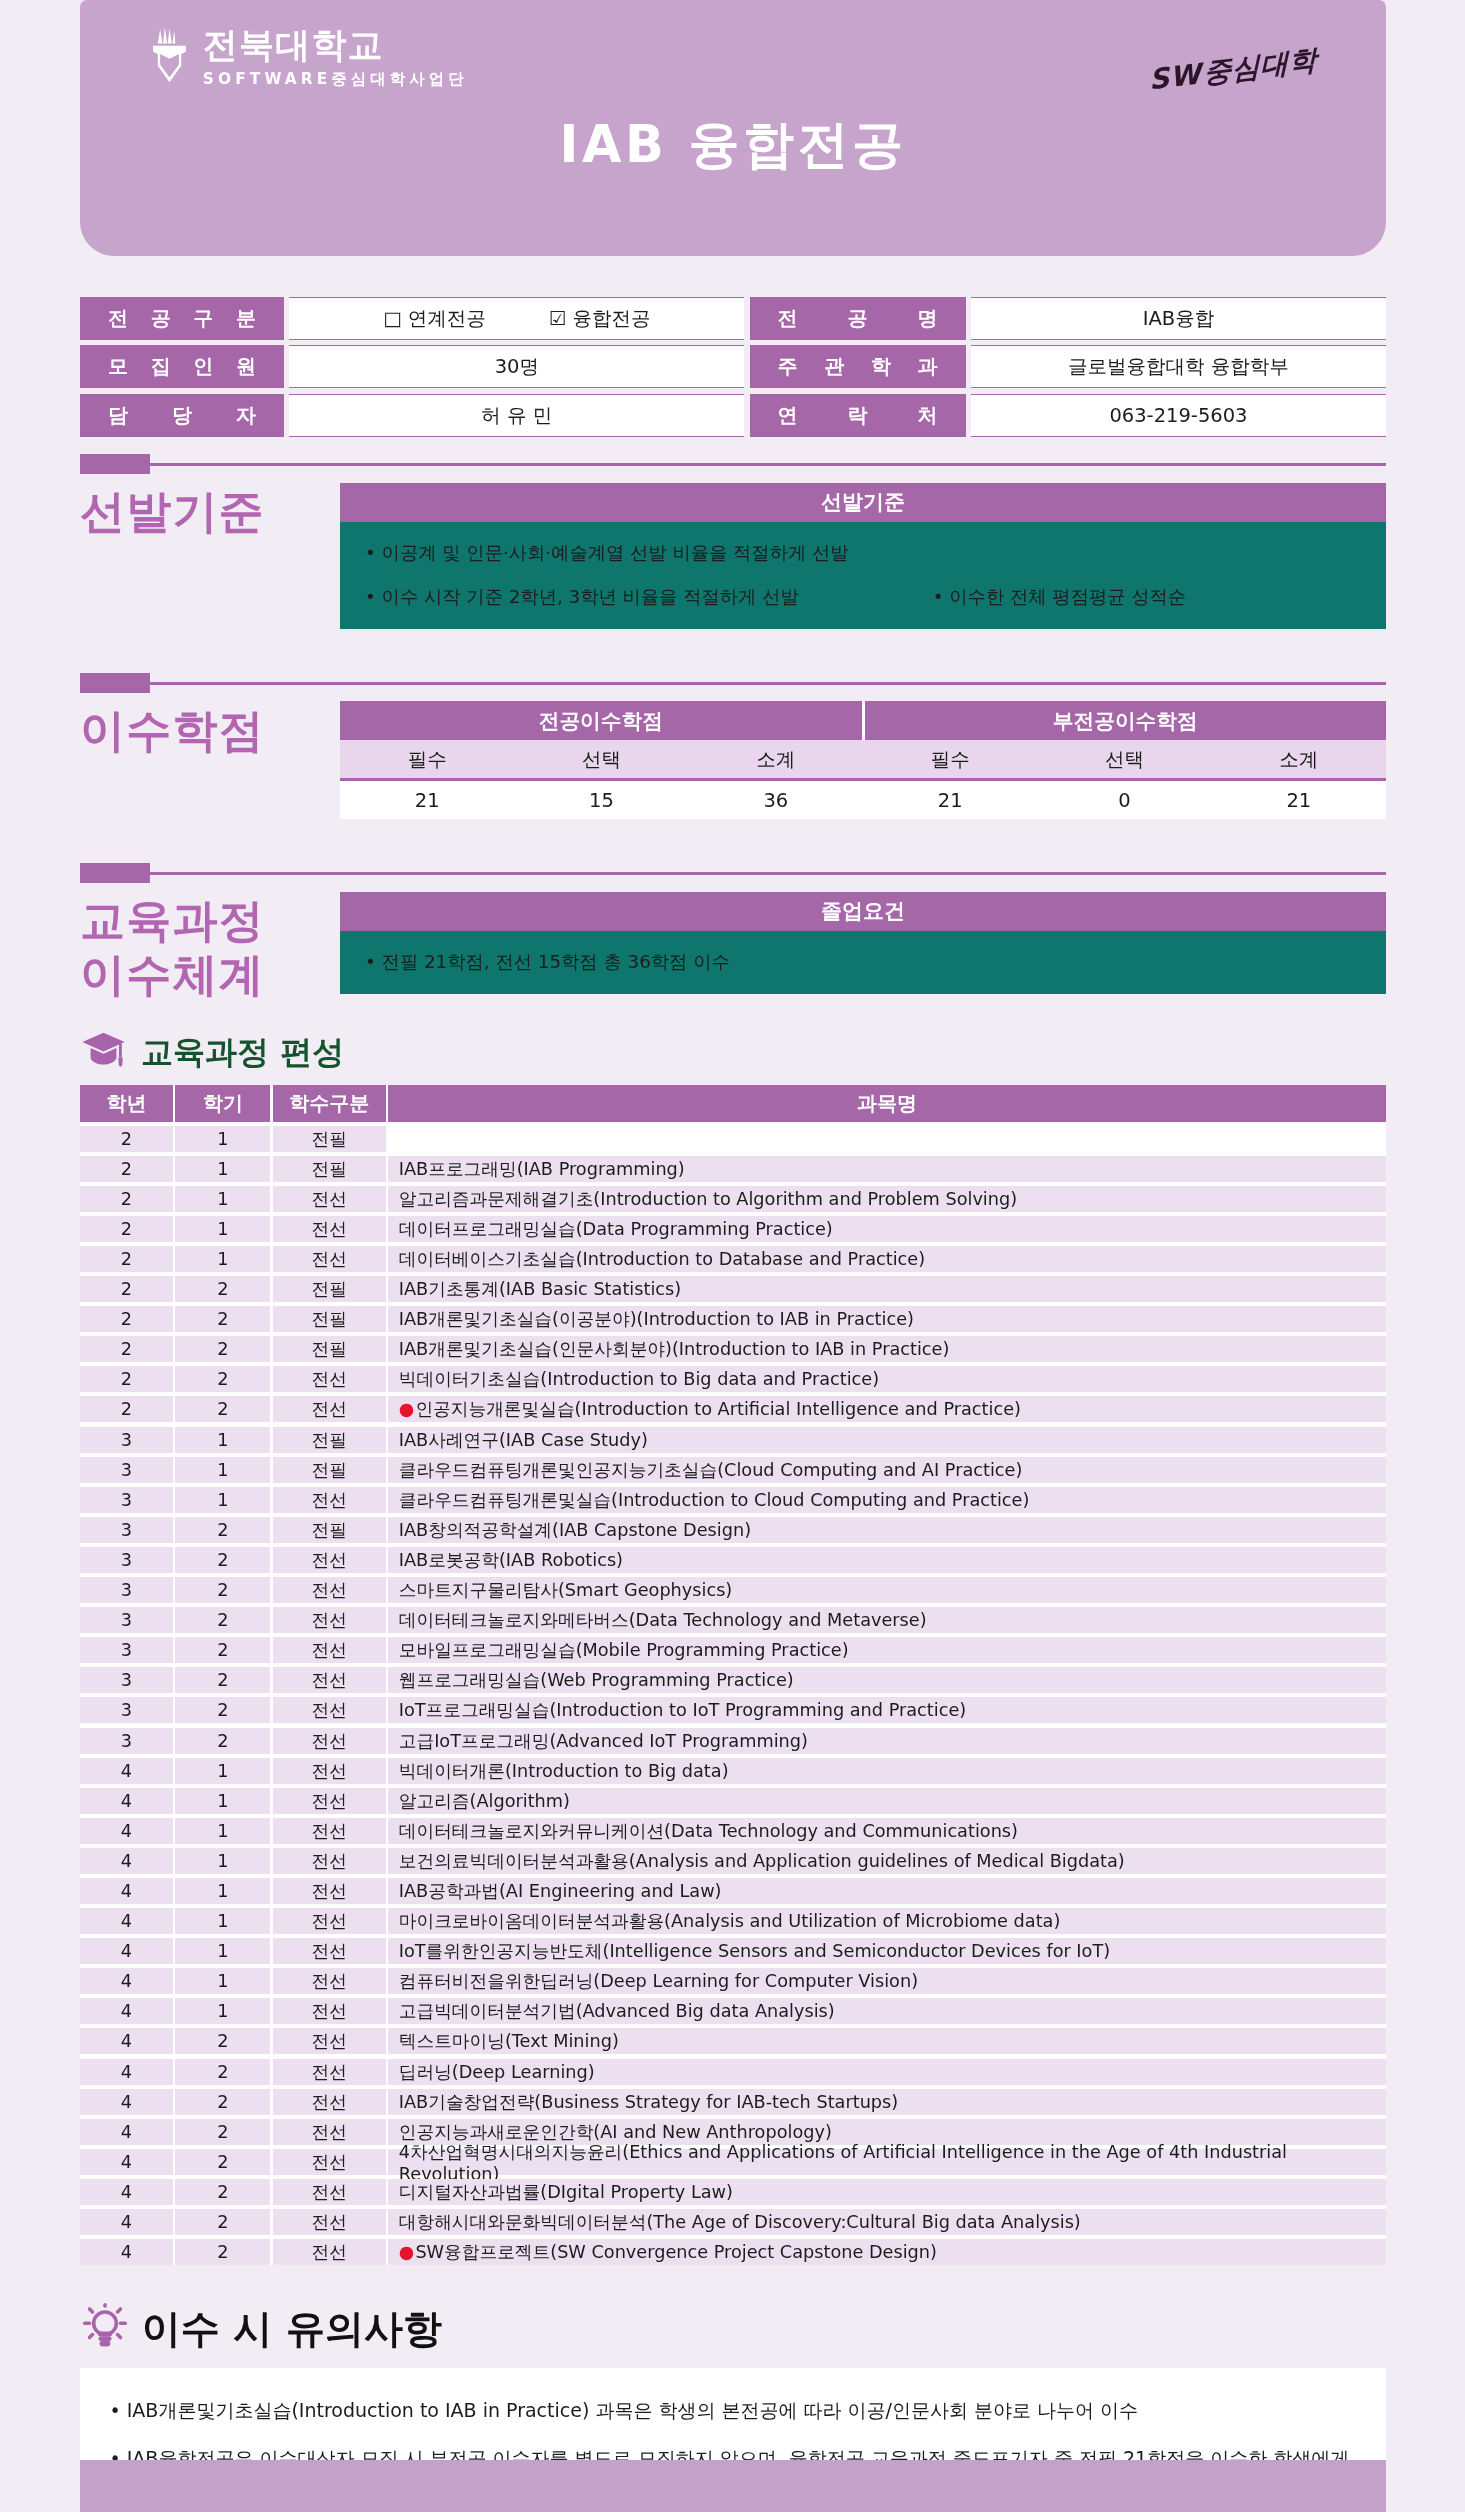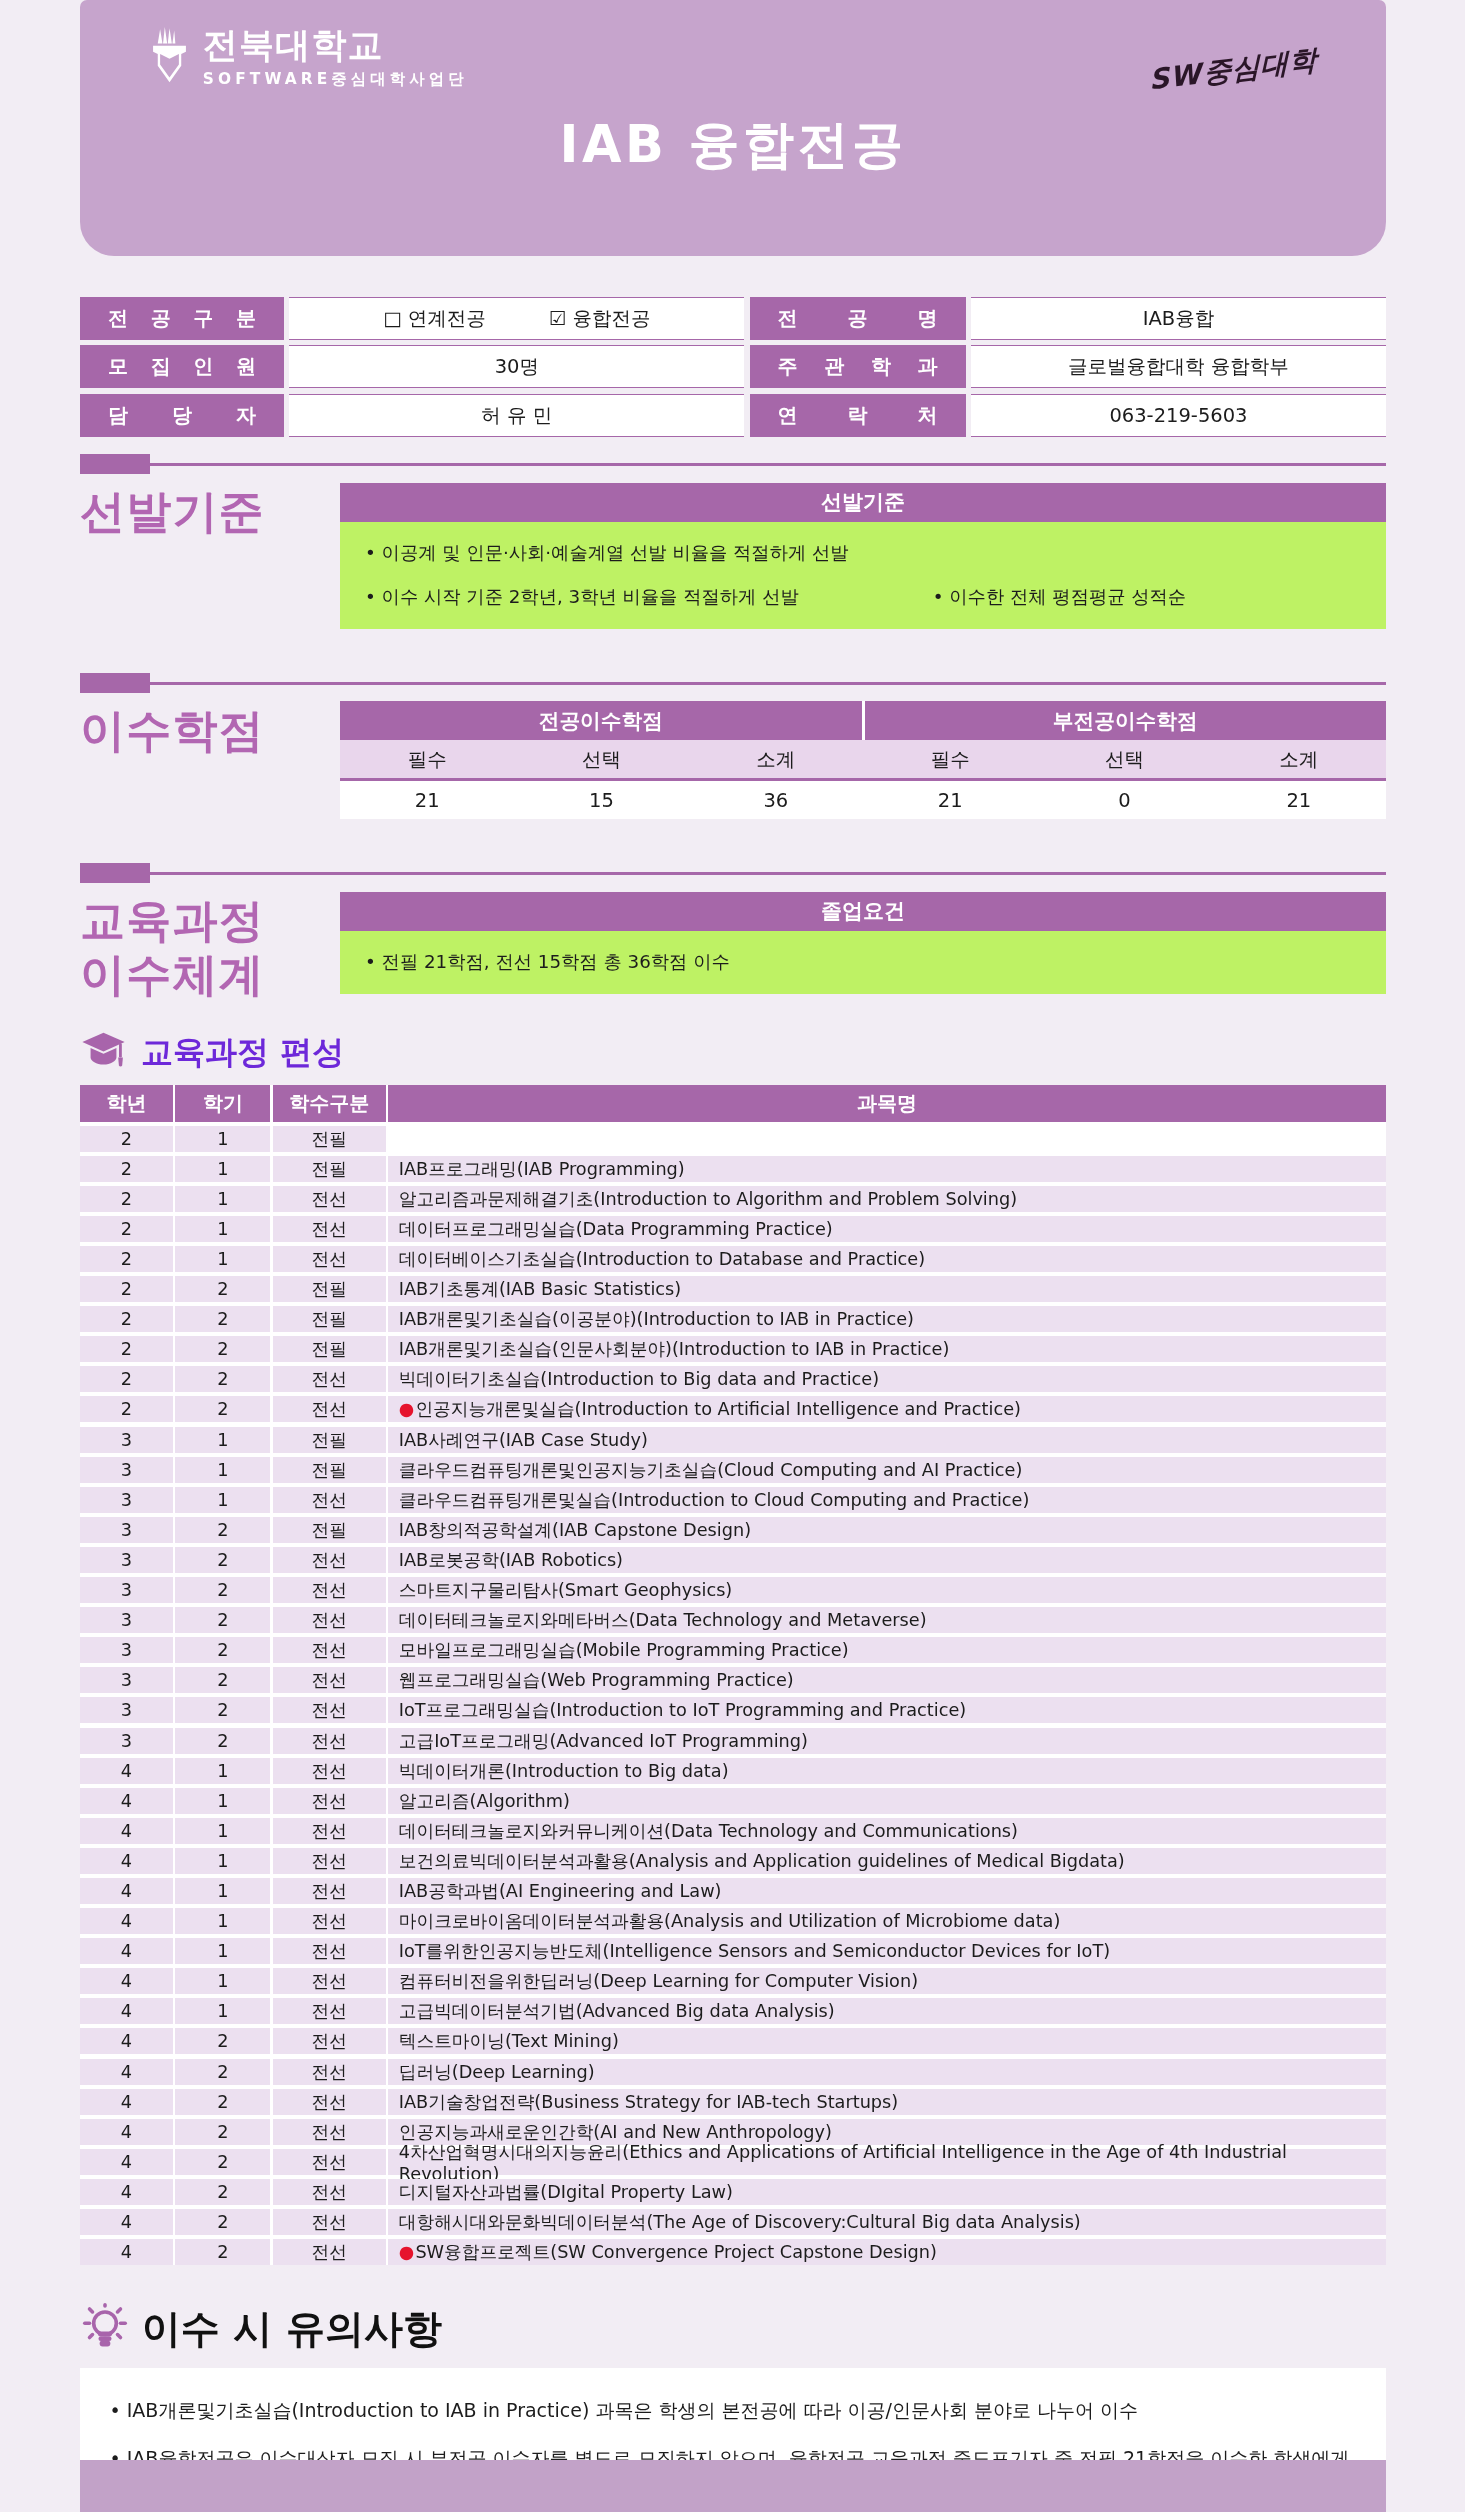--- a/index.html
+++ b/index.html
@@ -60,35 +60,35 @@
     width:260px;flex:0 0 260px;
     font-size:45px;font-weight:800;color:#b266b2;
     line-height:1.2;letter-spacing:1.2px;padding-top:2.4px;
   }
   .sec-body{flex:1;}
   .pbox-header{
     height:39px;background:#a667a9;color:#fff;
     font-size:21px;font-weight:700;
     display:flex;align-items:center;justify-content:center;
   }
-  .pbox-body{background:#bef264;padding:17.7px 25px;font-size:18.3px;line-height:1.55;box-sizing:border-box;}
+  .pbox-body{background:#0f766e;padding:17.7px 25px;font-size:18.3px;line-height:1.55;box-sizing:border-box;}
   .bullet{padding-left:21px;text-indent:-21px;}
   .bullet::before{content:"• ";}
   .sel-row2{display:grid;grid-template-columns:57% 43%;margin-top:15.4px;}
 
   
   .cred-ghead{display:grid;grid-template-columns:1fr 1fr;column-gap:3px;background:#fff;}
   .cred-ghead div{background:#a667a9;color:#fff;height:39px;font-size:20.7px;font-weight:700;display:flex;align-items:center;justify-content:center;}
   .cred-sub{display:grid;grid-template-columns:repeat(6,1fr);background:#e9d6ec;height:38px;font-size:19.5px;align-items:center;text-align:center;}
   .cred-line{height:3px;background:#a667a9;}
   .cred-vals{display:grid;grid-template-columns:repeat(6,1fr);background:#fff;height:38px;font-size:19.5px;align-items:center;text-align:center;}
 
   
   .course-head{display:flex;align-items:center;gap:14px;margin-top:28px;}
-  .course-head-text{font-size:32px;font-weight:800;color:#6d28d9;}
+  .course-head-text{font-size:32px;font-weight:800;color:#14532d;}
   .note-head{display:flex;align-items:center;gap:11.8px;margin-top:37px;}
   .note-head-text{font-size:39px;font-weight:800;color:#111;}
 
   .ctable{margin-top:9.5px;background:#fff;}
   .chead,.crow{display:grid;grid-template-columns:93px 95px 113px 1fr;column-gap:2.4px;}
   .chead div{background:#a667a9;color:#fff;height:37px;font-size:20px;font-weight:700;display:flex;align-items:center;justify-content:center;}
   .crow{margin-top:4.1px;}
   .crow .ccell{background:#ece0f0;height:26px;font-size:17.7px;display:flex;align-items:center;justify-content:center;}
   .crow .cname{justify-content:flex-start;padding-left:10.6px;}
   .red-dot{color:#e6132d;margin-right:1.2px;}

